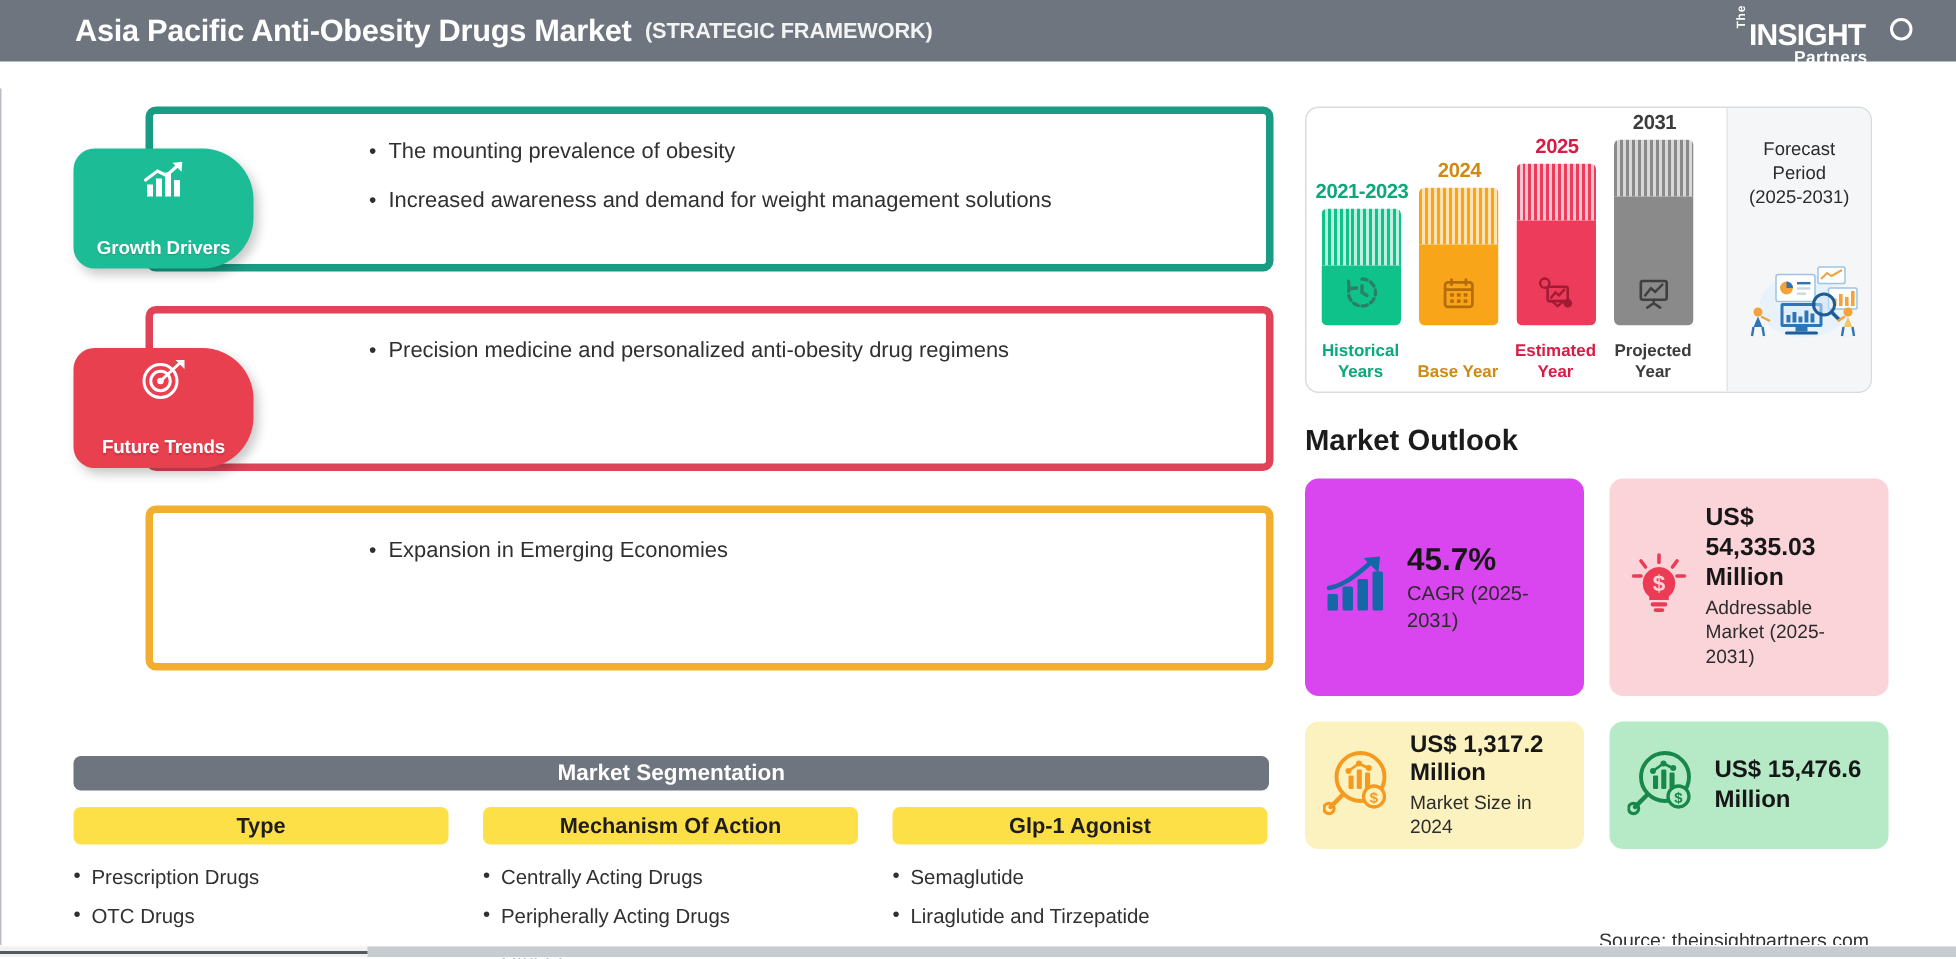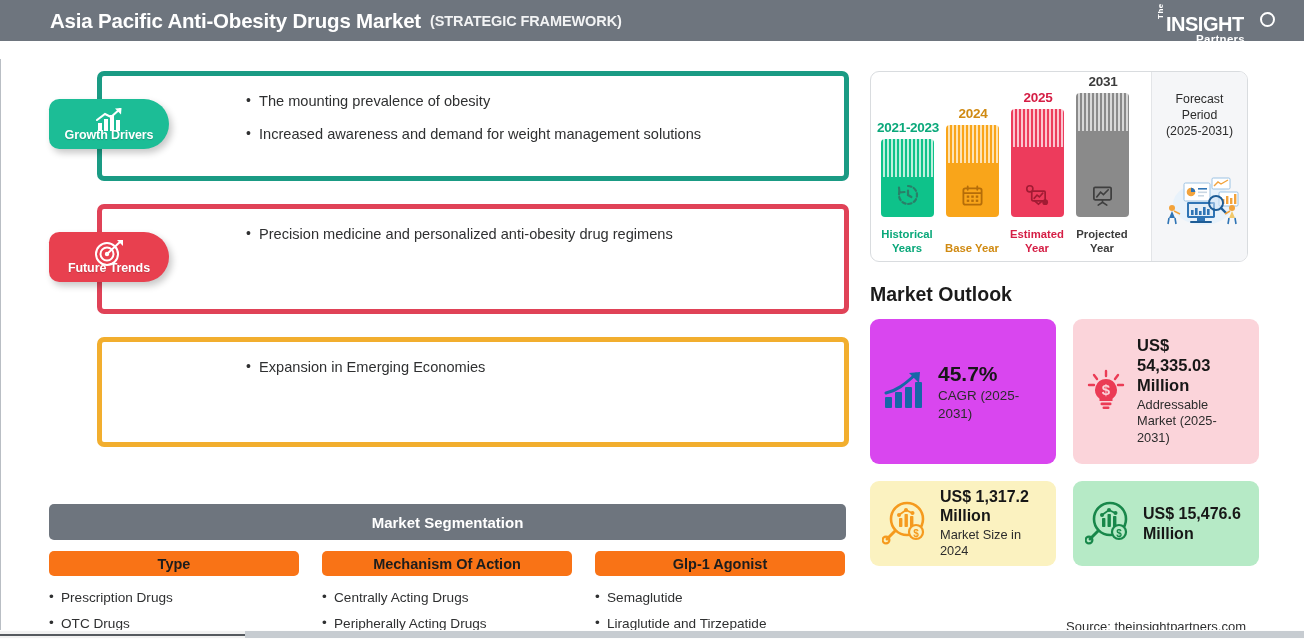--- a/index.html
+++ b/index.html
@@ -47,21 +47,21 @@
   .drivers { position:absolute; left:48px; top:12px; width:800px; }
   .drv-row { position:relative; margin-bottom:23px; }
   .drv-box {
     margin-left:48px; min-height:110px; border:5px solid #8b5cf6; border-radius:7px;
     background:#fff; padding:16px 18px 14px 144px;
   }
   .drv-box.green  { border-color:#1a9b84; }
   .drv-box.red    { border-color:#e04257; }
   .drv-box.orange { border-color:#f2ae2e; }
   .drv-badge {
-    position:absolute; left:0; top:28px; width:120px; height:50px;
+    position:absolute; left:0; top:28px; width:120px; height:80px;
     border-radius:14px 34px 34px 14px;
     box-shadow:3px 4px 7px rgba(0,0,0,0.22);
     display:flex; flex-direction:column; align-items:center; justify-content:flex-end;
     padding-bottom:7px; color:#fff;
   }
   .drv-badge.green  { background:#1cbd96; }
   .drv-badge.red    { background:#e8404f; }
   .drv-badge.orange { background:#f7a229; }
   .drv-badge .bicon { position:absolute; top:7px; left:50%; transform:translateX(-50%); }
   .drv-badge .blabel { font-size:12.5px; font-weight:bold; letter-spacing:-0.1px;
@@ -72,28 +72,28 @@
     line-height:1.35; margin-bottom:13px;
   }
   .drv-ul li:last-child { margin-bottom:0; }
   .drv-ul li:before {
     content:"\2022"; position:absolute; left:0; top:-1px; color:#2f3031; font-size:14px;
   }
 
   
   .seg { position:absolute; left:48px; top:445px; width:797px; }
   .seg-title {
-    height:36px; background:#6e757e; border-radius:5px; color:#fff;
+    height:23px; background:#6e757e; border-radius:5px; color:#fff;
     display:flex; align-items:center; justify-content:center;
     font-size:15px; font-weight:bold;
   }
   .seg-cols { display:flex; margin-top:11px; gap:23px; }
   .seg-col { width:250px; }
   .seg-head {
-    height:25px; background:#f97316; border-radius:5px;
+    height:25px; background:#fde047; border-radius:5px;
     display:flex; align-items:center; justify-content:center;
     font-size:14.5px; font-weight:bold; color:#1d1d1d;
   }
   .seg-list { list-style:none; margin-top:13px; }
   .seg-list li {
     position:relative; padding-left:12px; font-size:13.6px; color:#2f3031;
     line-height:1.32; margin-bottom:8px;
   }
   .seg-list li:before { content:"\2022"; position:absolute; left:0; top:-1px; }
   .seg-col.c2 .seg-list, .seg-col.c3 .seg-list { margin-left:0; }

